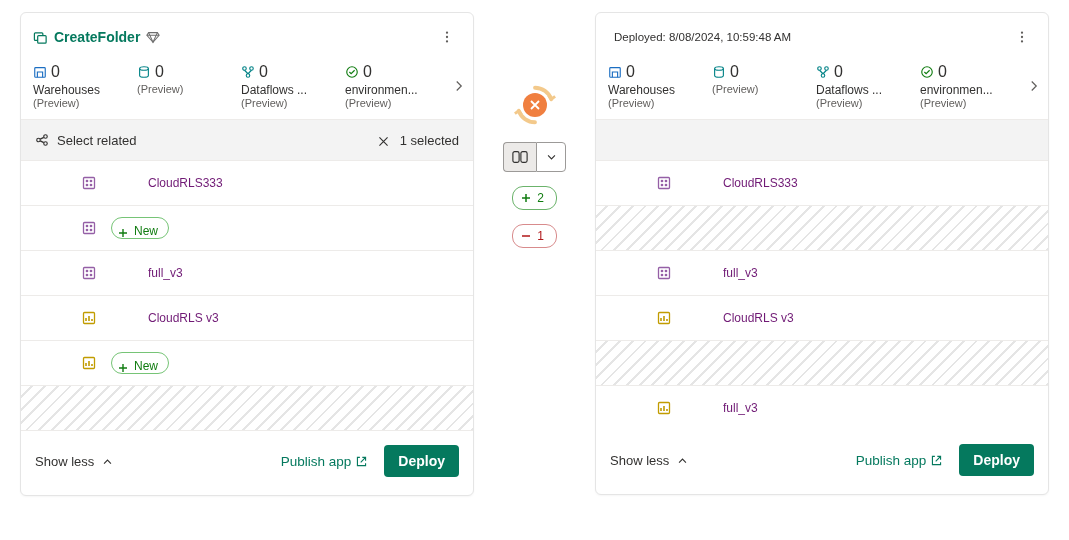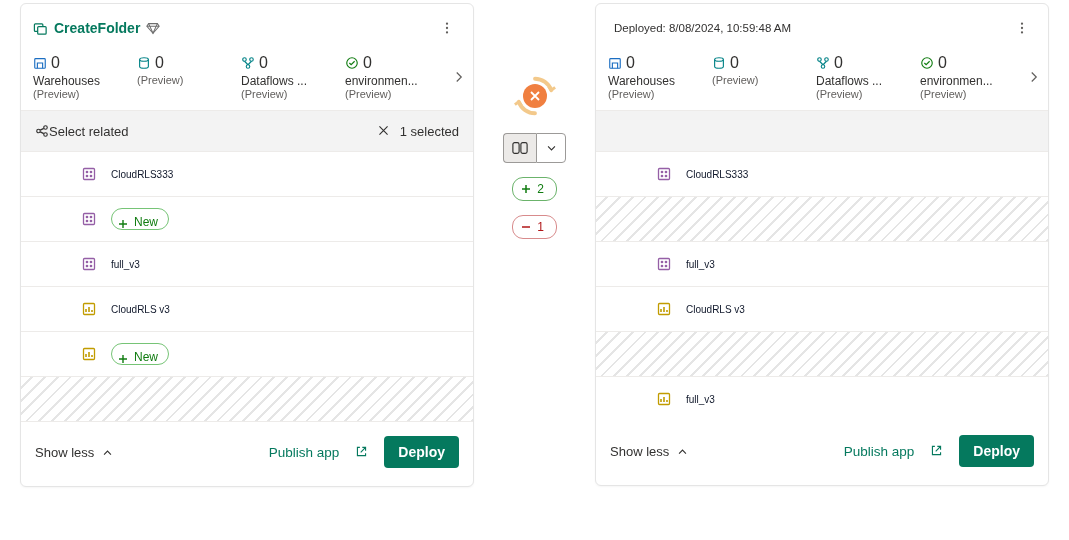--- a/index.html
+++ b/index.html
@@ -9,52 +9,52 @@
     --green-light:#dff6dd;
     --red:#b01719;
     --red-light:#fde7e9;
     --text:#323130;
     --muted:#605e5c;
     --border:#edebe9;
     --card-border:#e1dfdd;
     --strip:#faf9f8;
   }
   html,body{margin:0;padding:0;background:#fff;font-family:"Segoe UI",Arial,sans-serif;font-size:13px;color:var(--text);}
-  .stage{width:1069px;height:540px;box-sizing:border-box;padding:3px 20px 0 20px;display:flex;gap:0;align-items:flex-start;}
+  .stage{width:1069px;height:540px;box-sizing:border-box;padding:12px 20px 0 20px;display:flex;gap:0;align-items:flex-start;}
   .card{background:#fff;border:1px solid #e5e5e5;border-radius:6px;width:452px;box-shadow:0 1px 2px rgba(0,0,0,0.04);display:flex;flex-direction:column;}
   .card-header{display:flex;align-items:center;padding:10px 12px 4px 12px;position:relative;}
   .card-title{color:var(--teal);font-weight:600;font-size:14px;display:flex;align-items:center;gap:6px;}
   .card-title svg{flex:0 0 auto;}
   .diamond{display:inline-flex;color:#6e6e6e;}
   .deployed{font-size:11.5px;color:#323130;margin-left:6px;font-weight:400;}
   .more{margin-left:auto;display:flex;align-items:center;justify-content:center;width:28px;height:28px;color:#605e5c;cursor:pointer;}
   .stat-row{display:flex;align-items:flex-start;padding:8px 4px 10px 12px;position:relative;}
   .stat{flex:1 1 0;min-width:0;padding-right:8px;}
   .stat-top{display:flex;align-items:center;gap:4px;}
   .stat-top .num{font-size:16px;font-weight:400;}
   .stat-label{font-size:12px;color:#323130;margin-top:2px;white-space:nowrap;overflow:hidden;text-overflow:ellipsis;}
   .stat-sub{font-size:11px;color:var(--muted);}
   .chev-right{align-self:center;padding:4px;color:#605e5c;cursor:pointer;}
   .select-bar{display:flex;align-items:center;background:#f3f3f3;border-top:1px solid var(--border);border-bottom:1px solid var(--border);padding:0 14px;height:40px;font-size:13px;color:#323130;}
-  .select-bar .label{display:flex;align-items:center;}
-  .select-bar .right{margin-left:auto;display:flex;align-items:flex-start;gap:10px;color:#323130;}
+  .select-bar .label{display:flex;align-items:center;gap:8px;}
+  .select-bar .right{margin-left:auto;display:flex;align-items:flex-end;gap:10px;color:#323130;}
   .x-btn{display:flex;align-items:center;justify-content:center;cursor:pointer;color:#323130;}
   .select-bar-empty{background:#f3f3f3;border-top:1px solid var(--border);border-bottom:1px solid var(--border);height:40px;}
   .item-list{display:flex;flex-direction:column;}
   .item{display:flex;align-items:center;height:44px;padding:0 18px 0 60px;border-bottom:1px solid var(--border);position:relative;}
   .item:last-of-type{border-bottom:none;}
   .item .type-icon{width:16px;height:16px;margin-right:14px;display:flex;align-items:center;justify-content:center;}
-  .item .name{flex:1;font-size:10px;color:#0f172a;}
+  .item .name{flex:1;font-size:12px;color:#701a75;margin-left:37px;}
   .pill{display:inline-flex;align-items:flex-end;gap:6px;font-size:12px;height:20px;padding:0 10px 0 6px;border-radius:11px;border:1px solid;}
   .pill.new{color:#107c10;border-color:#76c476;background:#fff;}
   .pill.notprev{color:var(--red);border-color:#e7a6a6;background:#fff;padding:0 12px 0 8px;}
   .hatched{height:44px;background:repeating-linear-gradient(135deg,#fff 0 7px,#e5e5e5 7px 9px);border-bottom:1px solid var(--border);}
   .card-footer{margin-top:auto;display:flex;align-items:center;padding:14px 14px 18px 14px;}
   .show-less{display:flex;align-items:center;gap:8px;font-size:13px;color:#323130;cursor:pointer;}
-  .publish{margin-left:auto;color:var(--teal);font-size:13.5px;display:flex;gap:16px;cursor:pointer;}
+  .publish{margin-left:auto;color:var(--teal);font-size:13.5px;display:flex;align-items:center;gap:4px;cursor:pointer;}
   .deploy{margin-left:16px;background:var(--teal);color:#fff;border:none;border-radius:4px;height:32px;padding:0 14px;font-size:14px;font-weight:600;cursor:pointer;}
   
   .center-col{flex:1;display:flex;flex-direction:column;align-items:center;padding-top:70px;gap:14px;}
   .sync-badge{width:46px;height:46px;border-radius:50%;display:flex;align-items:center;justify-content:center;position:relative;}
   .sync-badge .spinner{position:absolute;inset:0;}
   .sync-badge .core{width:24px;height:24px;border-radius:50%;background:#f07f40;display:flex;align-items:center;justify-content:center;color:#fff;}
   .toggle-group{display:flex;align-items:center;}
   .toggle-seg{height:28px;display:flex;align-items:center;justify-content:center;border:1px solid #9c9a98;}
   .toggle-seg.left{width:32px;border-right:none;border-radius:4px 0 0 4px;background:#eceae8;}
   .toggle-seg.right{width:28px;border-radius:0 4px 4px 0;}

